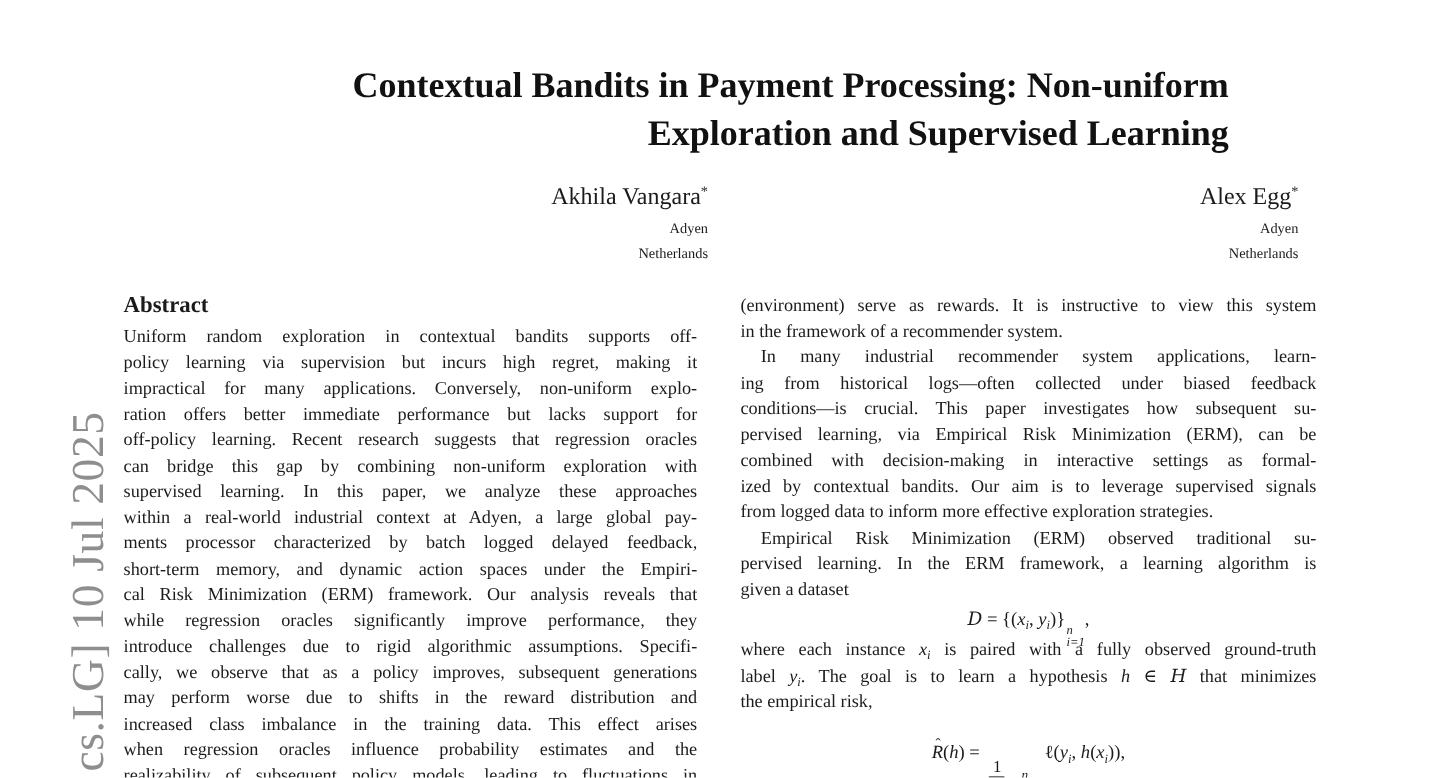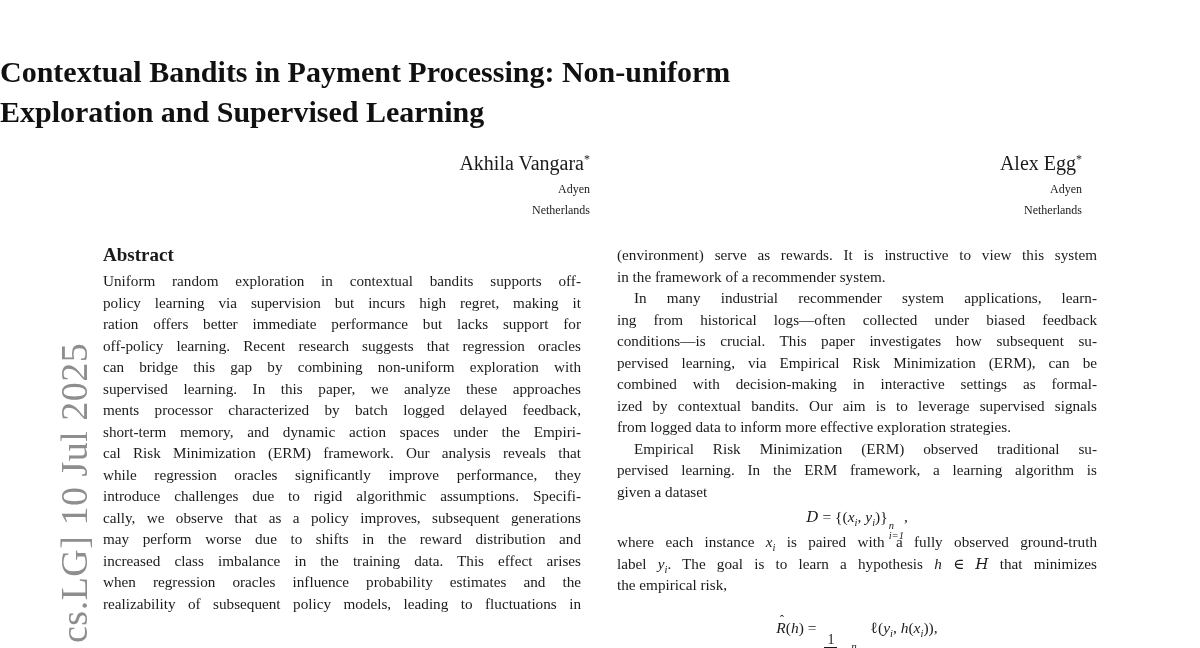--- a/index.html
+++ b/index.html
@@ -12,21 +12,21 @@
   
   .watermark{
     position:absolute;left:52px;top:643px;
     transform-origin:0 0;transform:rotate(-90deg);
     font-size:38px;color:#8e8e8e;white-space:nowrap;
     letter-spacing:0.5px;
   }
   
   .title{
     position:absolute;top:52px;left:0;width:1024px;
-    text-align:left;font-weight:bold;font-size:30px;line-height:40px;color:#111111;
+    text-align:right;font-weight:bold;font-size:30px;line-height:40px;color:#111111;
   }
   
   .authors{position:absolute;top:146px;left:98px;width:984px;display:flex;}
   .author{flex:1;text-align:right;}
   .author-name{font-size:20px;line-height:26px;margin-bottom:3px;}
   .author-marker{font-size:12px;vertical-align:7px;}
   .author-affil,.author-country{font-size:12px;line-height:20.5px;}
   
   .col{position:absolute;top:244px;font-size:15.2px;}
   #left-col{left:103px;width:478px;}
@@ -86,24 +86,26 @@
     <div class="author-affil">Adyen</div>
     <div class="author-country">Netherlands</div>
   </div>
 </div>
 
 <div class="col" id="left-col">
   <div class="col-heading">Abstract</div>
   <div>
       <div class="line">Uniform random exploration in contextual bandits supports off-</div>
       <div class="line">policy learning via supervision but incurs high regret, making it</div>
+      <div class="line">impractical for many applications. Conversely, non-uniform explo-</div>
       <div class="line">ration offers better immediate performance but lacks support for</div>
       <div class="line">off-policy learning. Recent research suggests that regression oracles</div>
       <div class="line">can bridge this gap by combining non-uniform exploration with</div>
       <div class="line">supervised learning. In this paper, we analyze these approaches</div>
+      <div class="line">within a real-world industrial context at Adyen, a large global pay-</div>
       <div class="line">ments processor characterized by batch logged delayed feedback,</div>
       <div class="line">short-term memory, and dynamic action spaces under the Empiri-</div>
       <div class="line">cal Risk Minimization (ERM) framework. Our analysis reveals that</div>
       <div class="line">while regression oracles significantly improve performance, they</div>
       <div class="line">introduce challenges due to rigid algorithmic assumptions. Specifi-</div>
       <div class="line">cally, we observe that as a policy improves, subsequent generations</div>
       <div class="line">may perform worse due to shifts in the reward distribution and</div>
       <div class="line">increased class imbalance in the training data. This effect arises</div>
       <div class="line">when regression oracles influence probability estimates and the</div>
       <div class="line">realizability of subsequent policy models, leading to fluctuations in</div>

